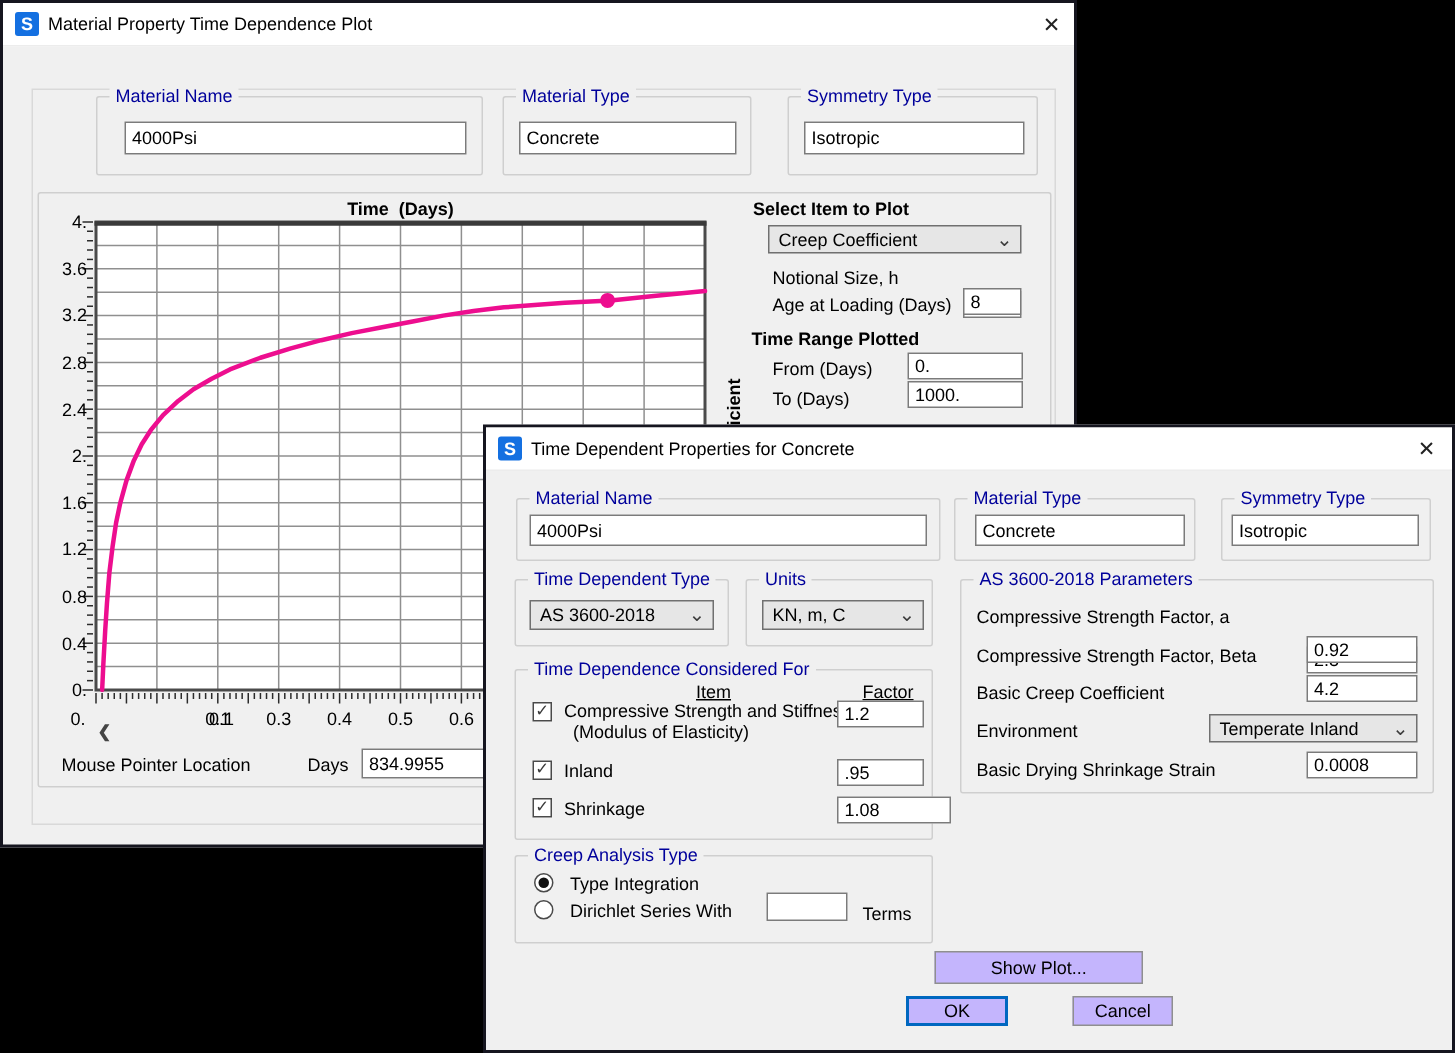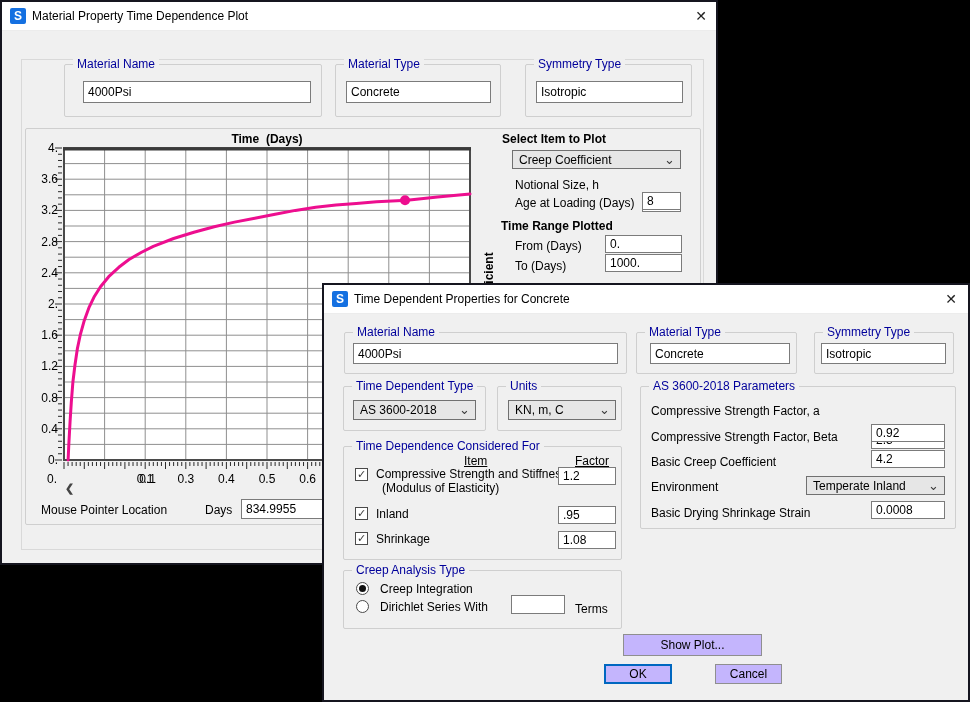--- a/index.html
+++ b/index.html
@@ -352,27 +352,27 @@
       <div class="lbl" style="left:32px;top:20px">Compressive Strength and Stiffness</div>
       <div class="lbl" style="left:38px;top:34px">(Modulus of Elasticity)</div>
       <input class="fld" style="left: 214px; top: 20px; width: 58px; height: 18px;" value="1.2">
 
       <div class="chk" style="left:11px;top:60px"><span>✓</span></div>
       <div class="lbl" style="left:32px;top:60px">Inland</div>
       <input class="fld" style="left: 214px; top: 59px; width: 58px; height: 18px;" value=".95">
 
       <div class="chk" style="left:11px;top:85px"><span>✓</span></div>
       <div class="lbl" style="left:32px;top:85px">Shrinkage</div>
-      <input class="fld" style="left: 214px; top: 84px; width: 58px; height: 18px;" value="1.08">
+      <input class="fld" style="left: 214px; top: 84px; width: 76px; height: 18px;" value="1.08">
     </div>
 
     <div class="grp" style="left:19px;top:285px;width:277px;height:57px">
       <span class="glabel">Creep Analysis Type</span>
       <div class="radio sel" style="left:12px;top:11px"></div>
-      <div class="lbl" style="left:36px;top:11px">Creep Integration</div>
+      <div class="lbl" style="left:36px;top:11px">Type Integration</div>
       <div class="radio" style="left:12px;top:29px"></div>
       <div class="lbl" style="left:36px;top:29px">Dirichlet Series With</div>
       <input class="fld" style="left: 167px; top: 24px; width: 54px; height: 19px;" value="">
       <div class="lbl" style="left:231px;top:31px">Terms</div>
     </div>
 
     <div class="grp" style="left:316px;top:101px;width:314px;height:141px">
       <span class="glabel">AS 3600-2018 Parameters</span>
       <div class="lbl" style="left:10px;top:17px">Compressive Strength Factor, a</div>
       <input class="fld" style="left: 230px; top: 12px; width: 74px; height: 18px; margin-top: 32px;" value="2.3">

